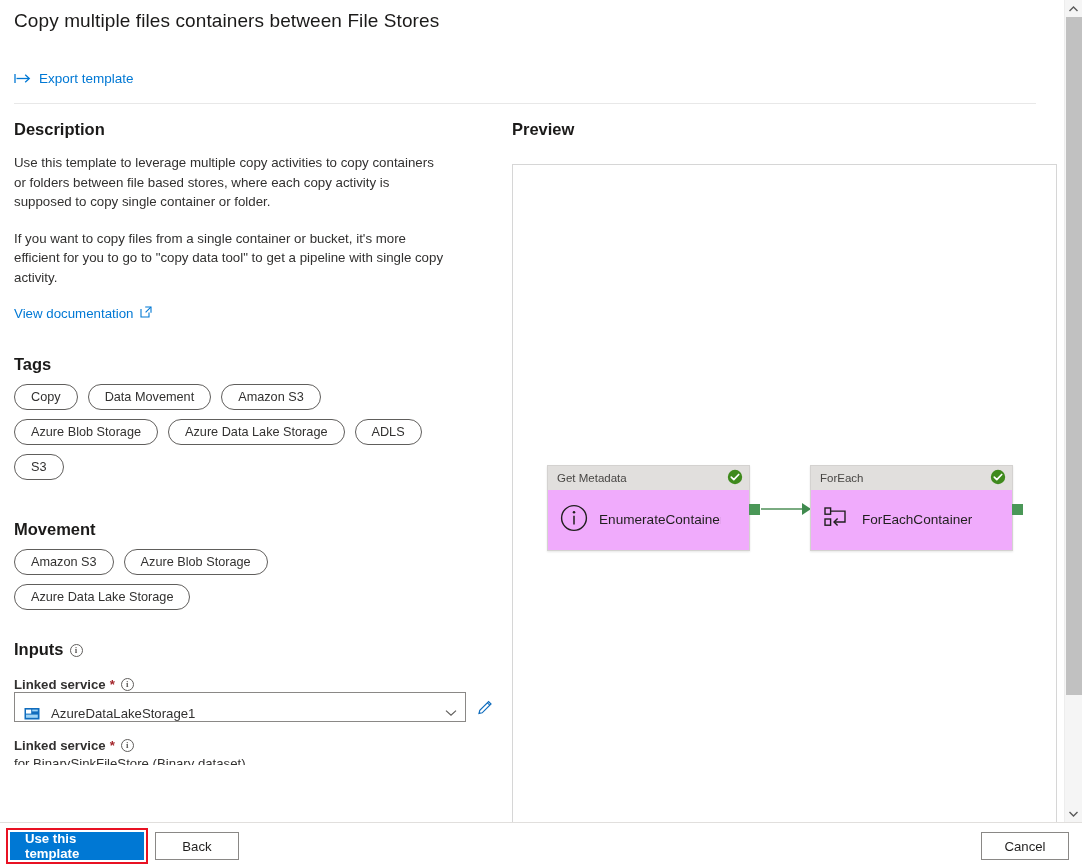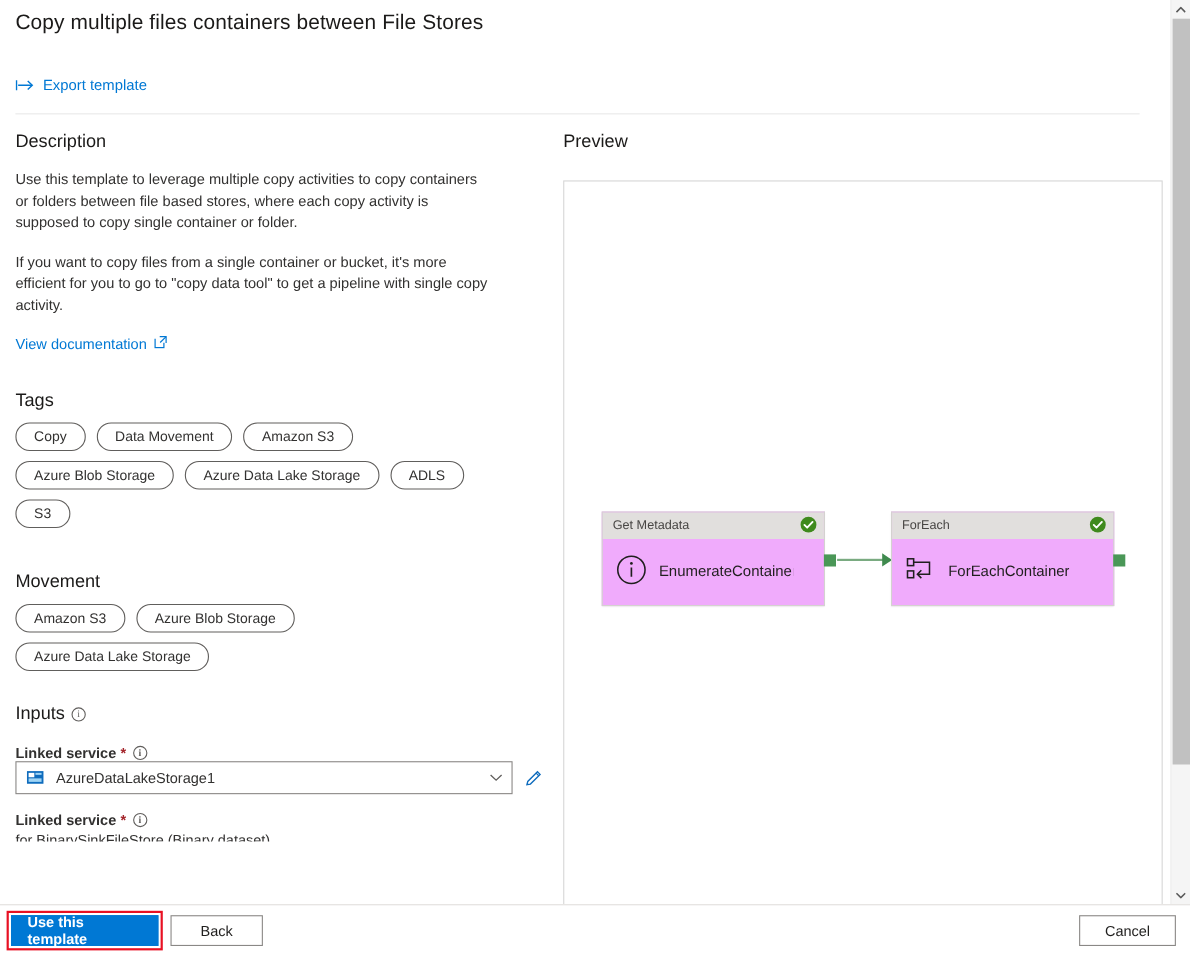--- a/index.html
+++ b/index.html
@@ -37,21 +37,21 @@
 
   .hrule {
     position: absolute; left: 14px; top: 103px;
     width: 1022px; height: 1px; background: #e8e8e8;
   }
 
   
   .left-col { position: absolute; left: 14px; top: 120px; width: 450px; }
 
   .sec-head {
-    font-size: 16.5px; font-weight: 400; color: #1b1a19;
+    font-size: 16.5px; font-weight: 700; color: #1b1a19;
     margin: 0 0 14px 0;
   }
   .sec-head.tight { margin-bottom: 10px; }
 
   .desc-p {
     font-size: 13.3px; line-height: 19.5px; color: #323130;
     margin: 0 0 17px 0; max-width: 434px;
   }
   .doc-link {
     display: inline-flex; align-items: center; gap: 6px;
@@ -84,21 +84,21 @@
     margin: 0; display: flex; align-items: center;
   }
   .req-star { color: #a4262c; margin-left: 4px; font-weight: bold; }
   .field-sub {
     font-size: 13.2px; color: #323130; margin: 3px 0 7px 0;
   }
 
   .field-row { display: flex; align-items: center; gap: 11px; }
   .combo {
     position: relative;
-    display: flex; align-items: center;
+    display: flex; align-items: flex-end;
     width: 484px; height: 30px;
     border: 1px solid #8a8886; background: #fff;
     padding: 0 8px 0 9px; cursor: pointer;
   }
   .combo .ls-ico { width: 16px; height: 14px; flex: 0 0 auto; margin-right: 11px; }
   .combo .combo-val { font-size: 13.2px; color: #323130; flex: 1 1 auto; }
   .combo .chev { color: #605e5c; flex: 0 0 auto; }
   .pencil-btn { display: inline-flex; cursor: pointer; }
 
   .clipped {

